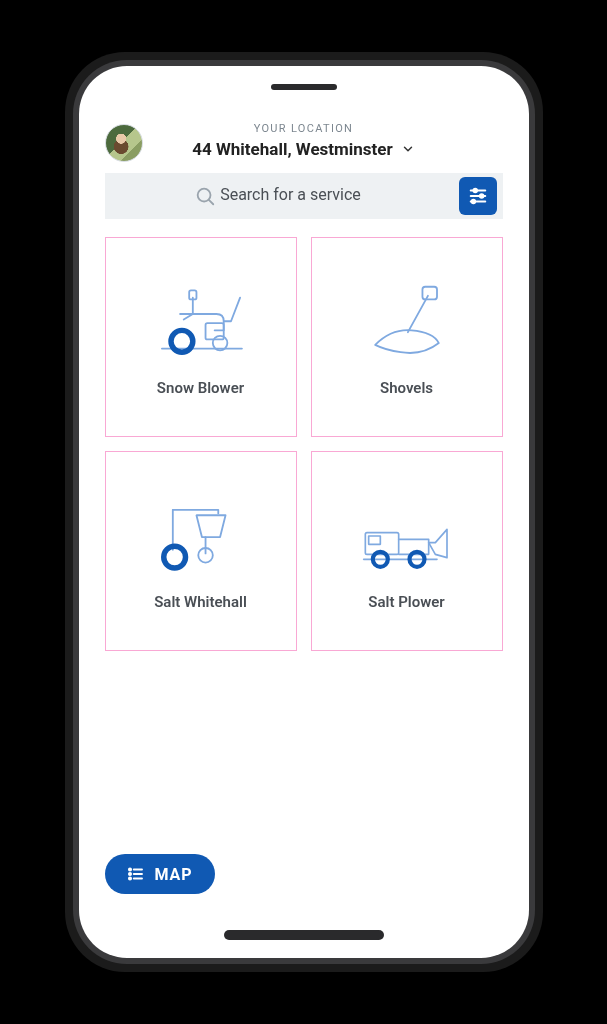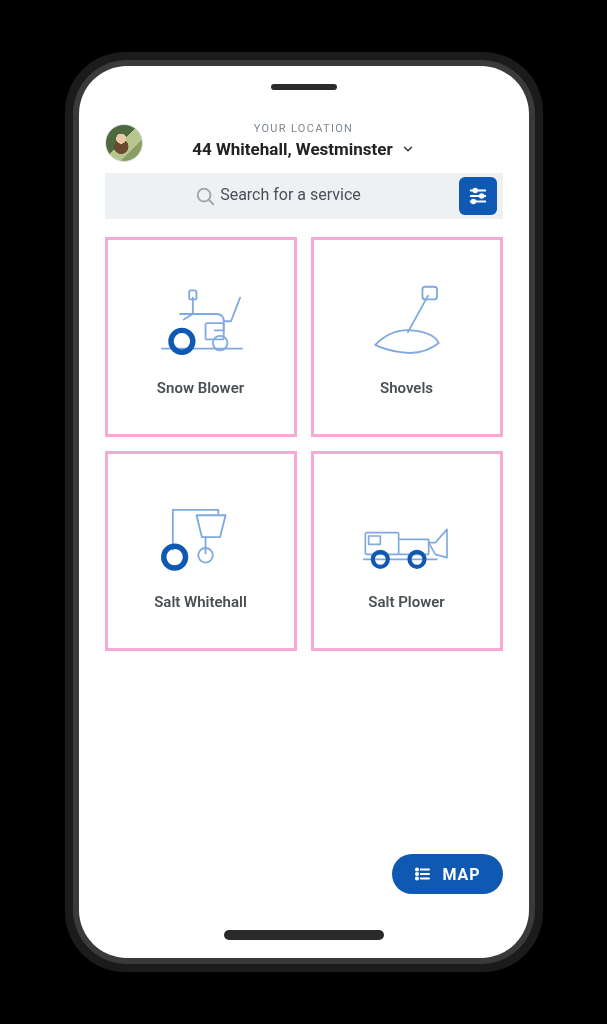--- a/index.html
+++ b/index.html
@@ -121,33 +121,33 @@
 
   
   .grid {
     margin-top: 18px;
     display: grid;
     grid-template-columns: 1fr 1fr;
     grid-template-rows: 200px 200px;
     gap: 14px;
   }
   .card {
-    border: 3px solid #f9a8d4;
+    border: 1px solid #f9a8d4;
     background: #fff;
     display: flex; flex-direction: column;
     align-items: center; justify-content: center;
     gap: 12px;
     cursor: pointer;
   }
   .card-img { width: 100px; height: 90px; display:flex; align-items:flex-end; justify-content:center; }
   .card-img svg { display:block; }
   .card-label { color: #4a4f55; font-size: 15px; font-weight: 600; }
 
   
-  .footer { flex:1; display:flex; align-items:flex-end; justify-content:flex-end; padding-bottom: 8px; }
+  .footer { flex:1; display:flex; align-items:flex-end; justify-content:flex-start; padding-bottom: 8px; }
   .map-btn {
     height: 40px; padding: 0 22px;
     background: #1059b3; color: #fff;
     border-radius: 20px;
     display:flex; align-items:center; gap:10px;
     font-weight: 700; letter-spacing: .06em;
   }
   .map-btn svg { display:block; }
 </style>
 </head>

